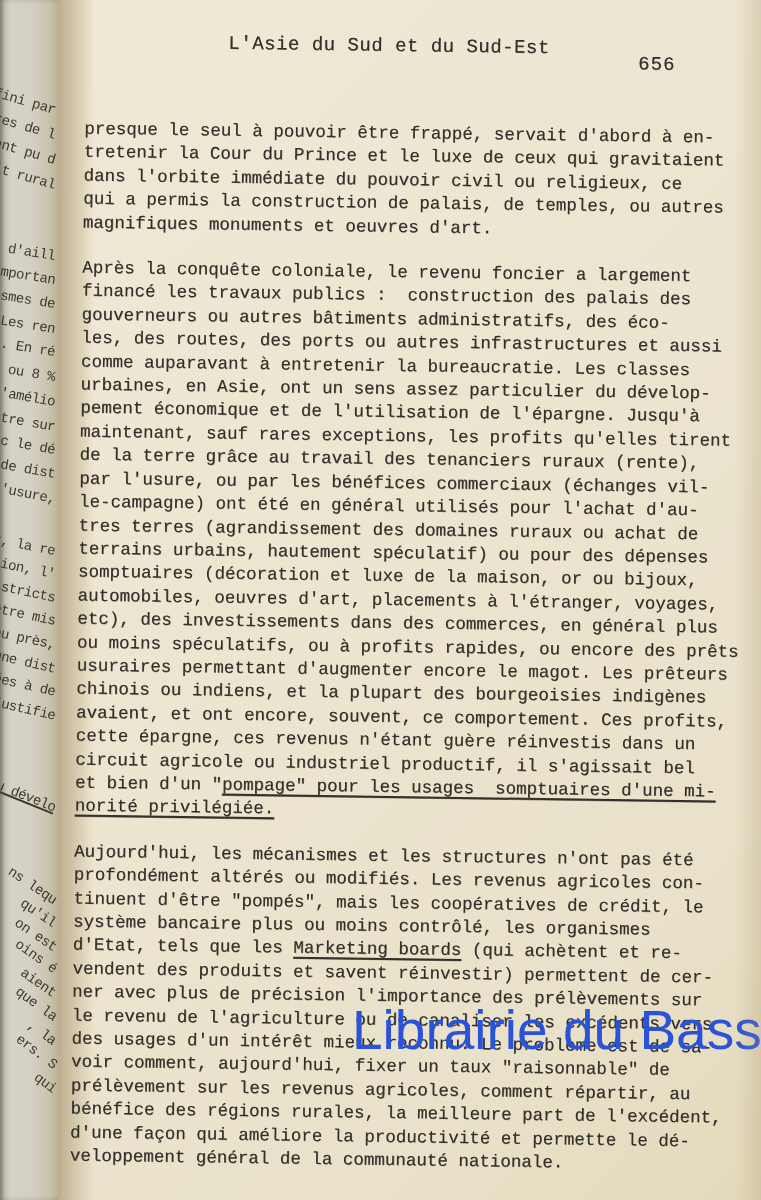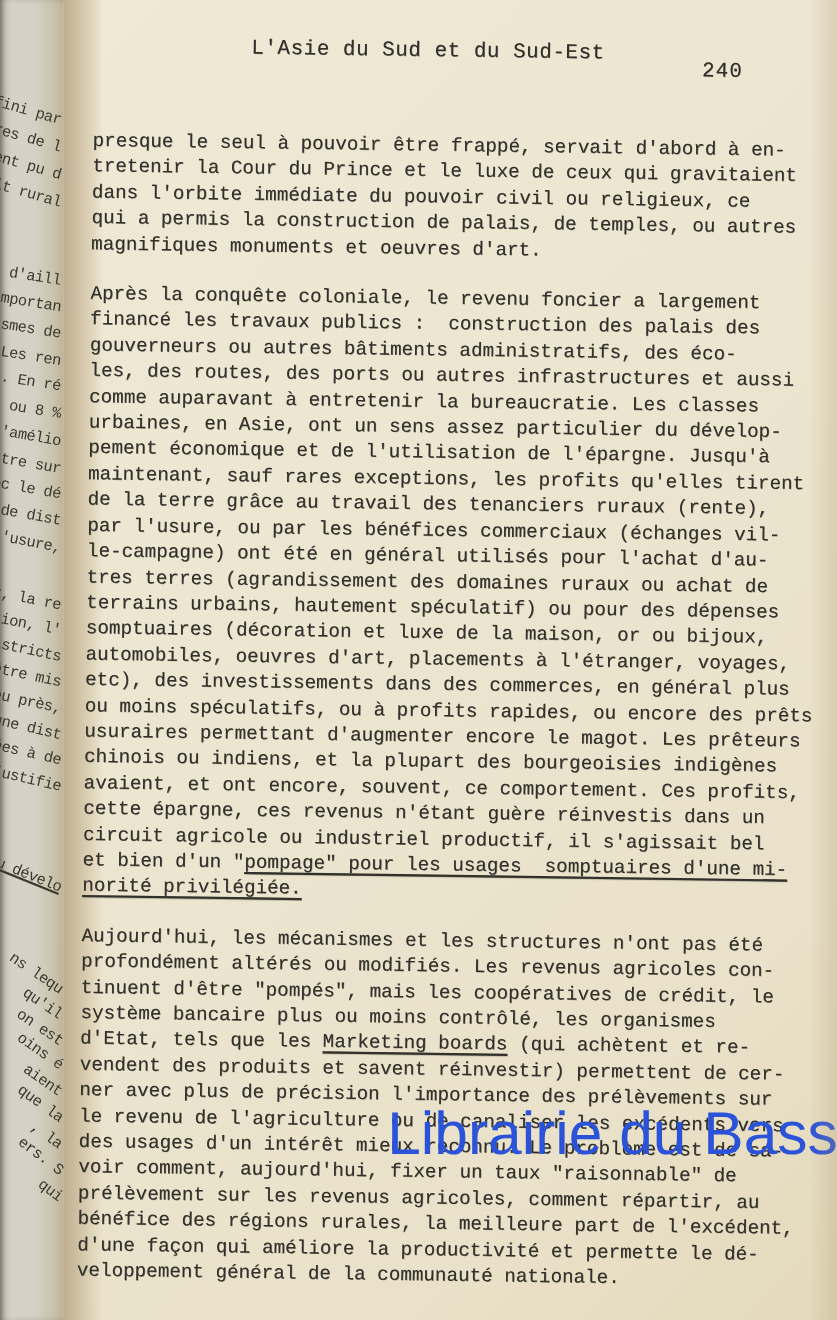--- a/index.html
+++ b/index.html
@@ -111,21 +111,21 @@
         <span class="frag" style="top: 1034px; transform: rotate(36deg);">, la</span>
         <span class="frag" style="top: 1058px; transform: rotate(37deg);">ers. S</span>
         <span class="frag" style="top: 1082px; transform: rotate(37deg);">qui</span>
       </div>
   </div>
 
   <div class="gutter"></div>
 
   <div class="tilt">
     <div class="hdr-title">L'Asie du Sud et du Sud-Est</div>
-    <div class="hdr-num">240</div>
+    <div class="hdr-num">656</div>
     <div class="body-text">
         <div class="para">
           <div class="line"><span>presque le seul à pouvoir être frappé, servait d'abord à en-</span></div>
           <div class="line"><span>tretenir la Cour du Prince et le luxe de ceux qui gravitaient</span></div>
           <div class="line"><span>dans l'orbite immédiate du pouvoir civil ou religieux, ce</span></div>
           <div class="line"><span>qui a permis la construction de palais, de temples, ou autres</span></div>
           <div class="line"><span>magnifiques monuments et oeuvres d'art.</span></div>
         </div>
         <div class="para">
           <div class="line"><span>Après la conquête coloniale, le revenu foncier a largement</span></div>

